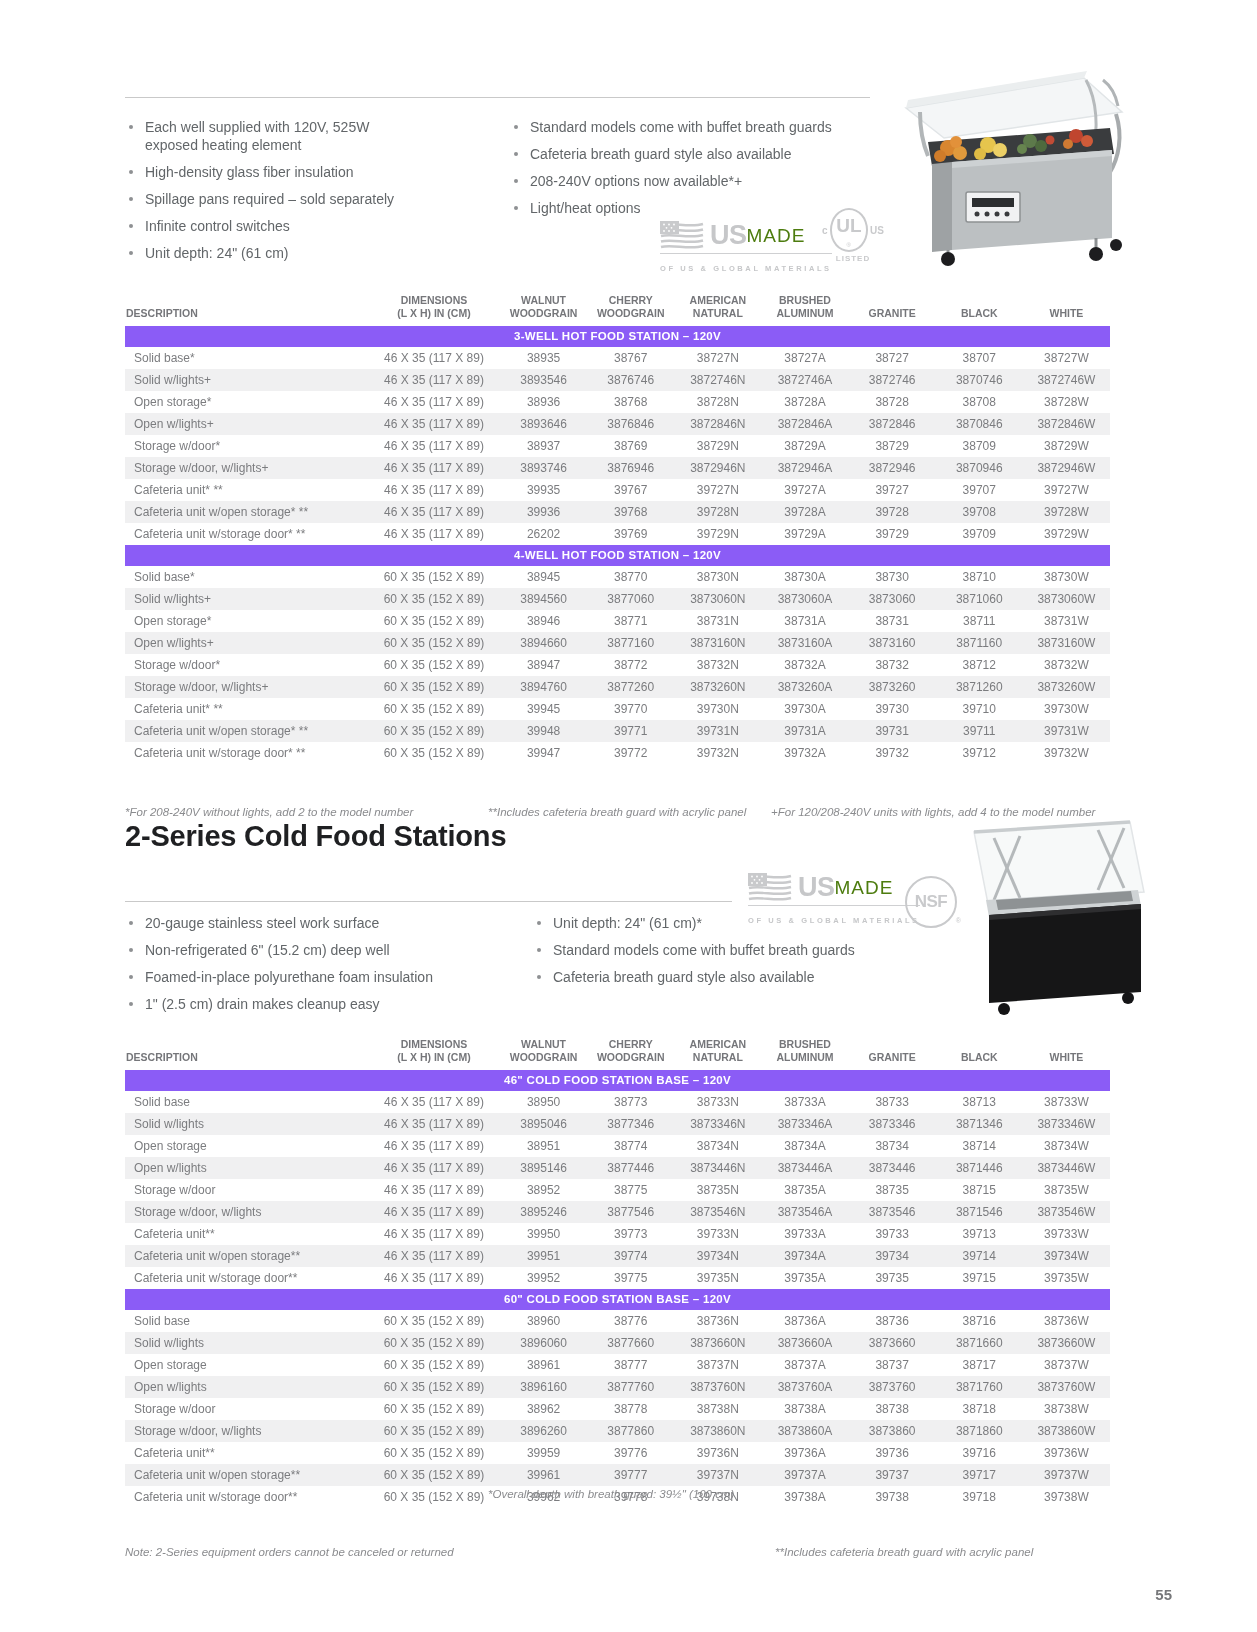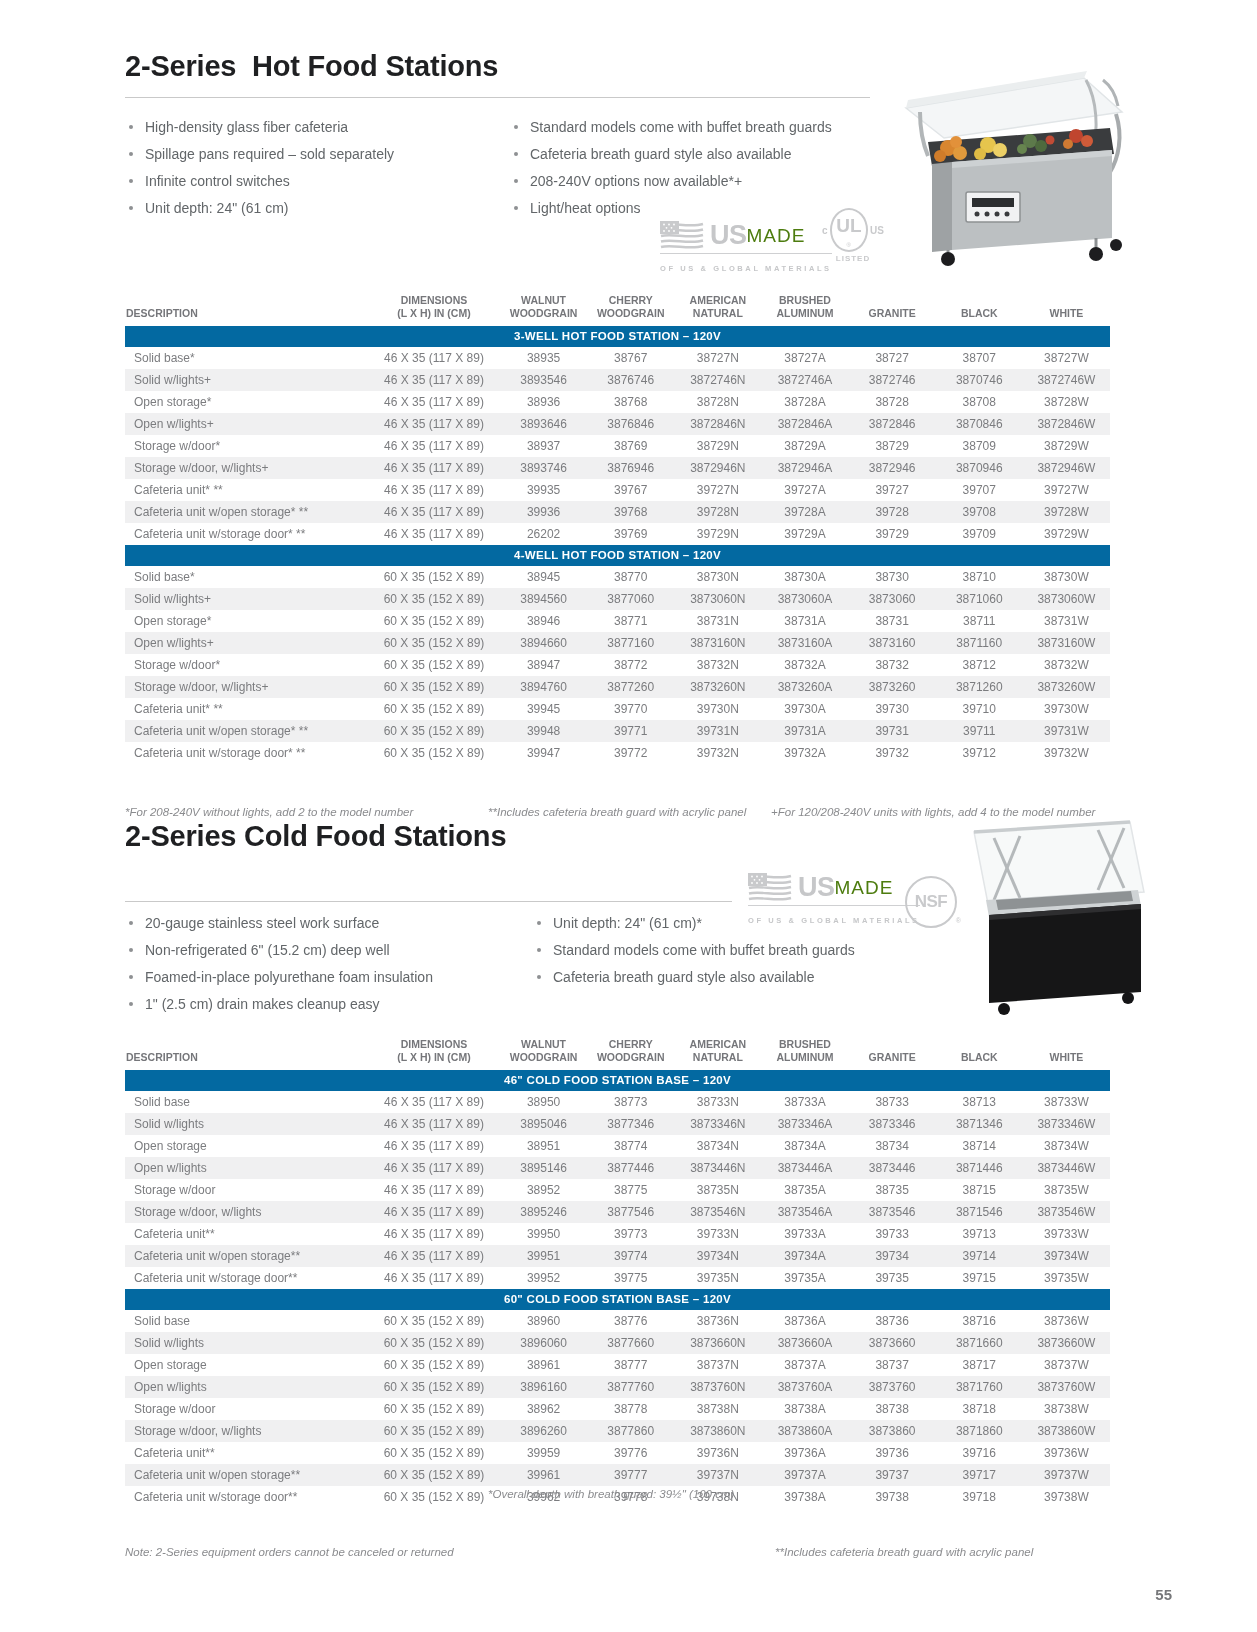--- a/index.html
+++ b/index.html
@@ -25,21 +25,21 @@
   ul.bullets .btxt { font-size: 14px; line-height: 18px; color: #626669; white-space: pre-line; }
 
   
   table.catalog { position: absolute; border-collapse: collapse; table-layout: fixed; width: 985px; left: 125px; }
   .tb1 { top: 294px; }
   .tb2 { top: 1038px; }
   table.catalog th { vertical-align: bottom; font-size: 10.5px; font-weight: 700; color: #75767a; padding: 0 2px 6px 2px; text-align: center; line-height: 13px; }
   table.catalog th:first-child { text-align: left; padding-left: 1px; }
   table.catalog th:nth-child(1) { width: 243px; }
   table.catalog th:nth-child(2) { width: 132px; }
-  table.catalog tr.secbar td { background: #0369a1; color: #ffffff; font-size: 11.5px; font-weight: 700; padding: 4px 8px; letter-spacing: 0.3px; height: auto; line-height: 13px; }
+  table.catalog tr.secbar td { background: #8b5cf6; color: #ffffff; font-size: 11.5px; font-weight: 700; padding: 4px 8px; letter-spacing: 0.3px; height: auto; line-height: 13px; }
   table.catalog tbody td { font-size: 12px; color: #7b7c7f; height: 22px; line-height: 22px; padding: 0 2px; text-align: center; white-space: nowrap; overflow: hidden; }
   table.catalog tbody td.desc { text-align: left; padding-left: 9px; }
   table.catalog tbody tr.alt td { background: #f0f0f1; }
 
   .fnote { position: absolute; font-size: 11.5px; font-style: italic; color: #8a8b8e; white-space: nowrap; }
   .f1a { left: 125px; top: 806px; } .f1b { left: 488px; top: 806px; } .f1c { left: 771px; top: 806px; }
   .f2a { left: 125px; top: 1546px; } .f2b { left: 488px; top: 1488px; } .f2c { left: 775px; top: 1546px; }
 
   .pagenum { position: absolute; top: 1586px; right: 85px; font-size: 15px; font-weight: 700; color: #76777a; }
 
@@ -69,27 +69,31 @@
 
   svg.prod { position: absolute; }
   .img1 { left: 890px; top: 42px; width: 240px; height: 228px; }
   .img2 { left: 948px; top: 800px; width: 205px; height: 218px; }
 </style>
 </head>
 <body>
 
 <div class="page">
 
-  <h1 class="title t1">2-Series  Hot Food Stations</h1>
   <div class="rule r1"></div>
 
   <ul class="bullets bl1">
       <li>
         <span class="dot"></span>
-        <span class="btxt">High-density glass fiber cafeteria</span>
+        <span class="btxt">Each well supplied with 120V, 525W
+exposed heating element</span>
+      </li>
+      <li>
+        <span class="dot"></span>
+        <span class="btxt">High-density glass fiber insulation</span>
       </li>
       <li>
         <span class="dot"></span>
         <span class="btxt">Spillage pans required – sold separately</span>
       </li>
       <li>
         <span class="dot"></span>
         <span class="btxt">Infinite control switches</span>
       </li>
       <li>

